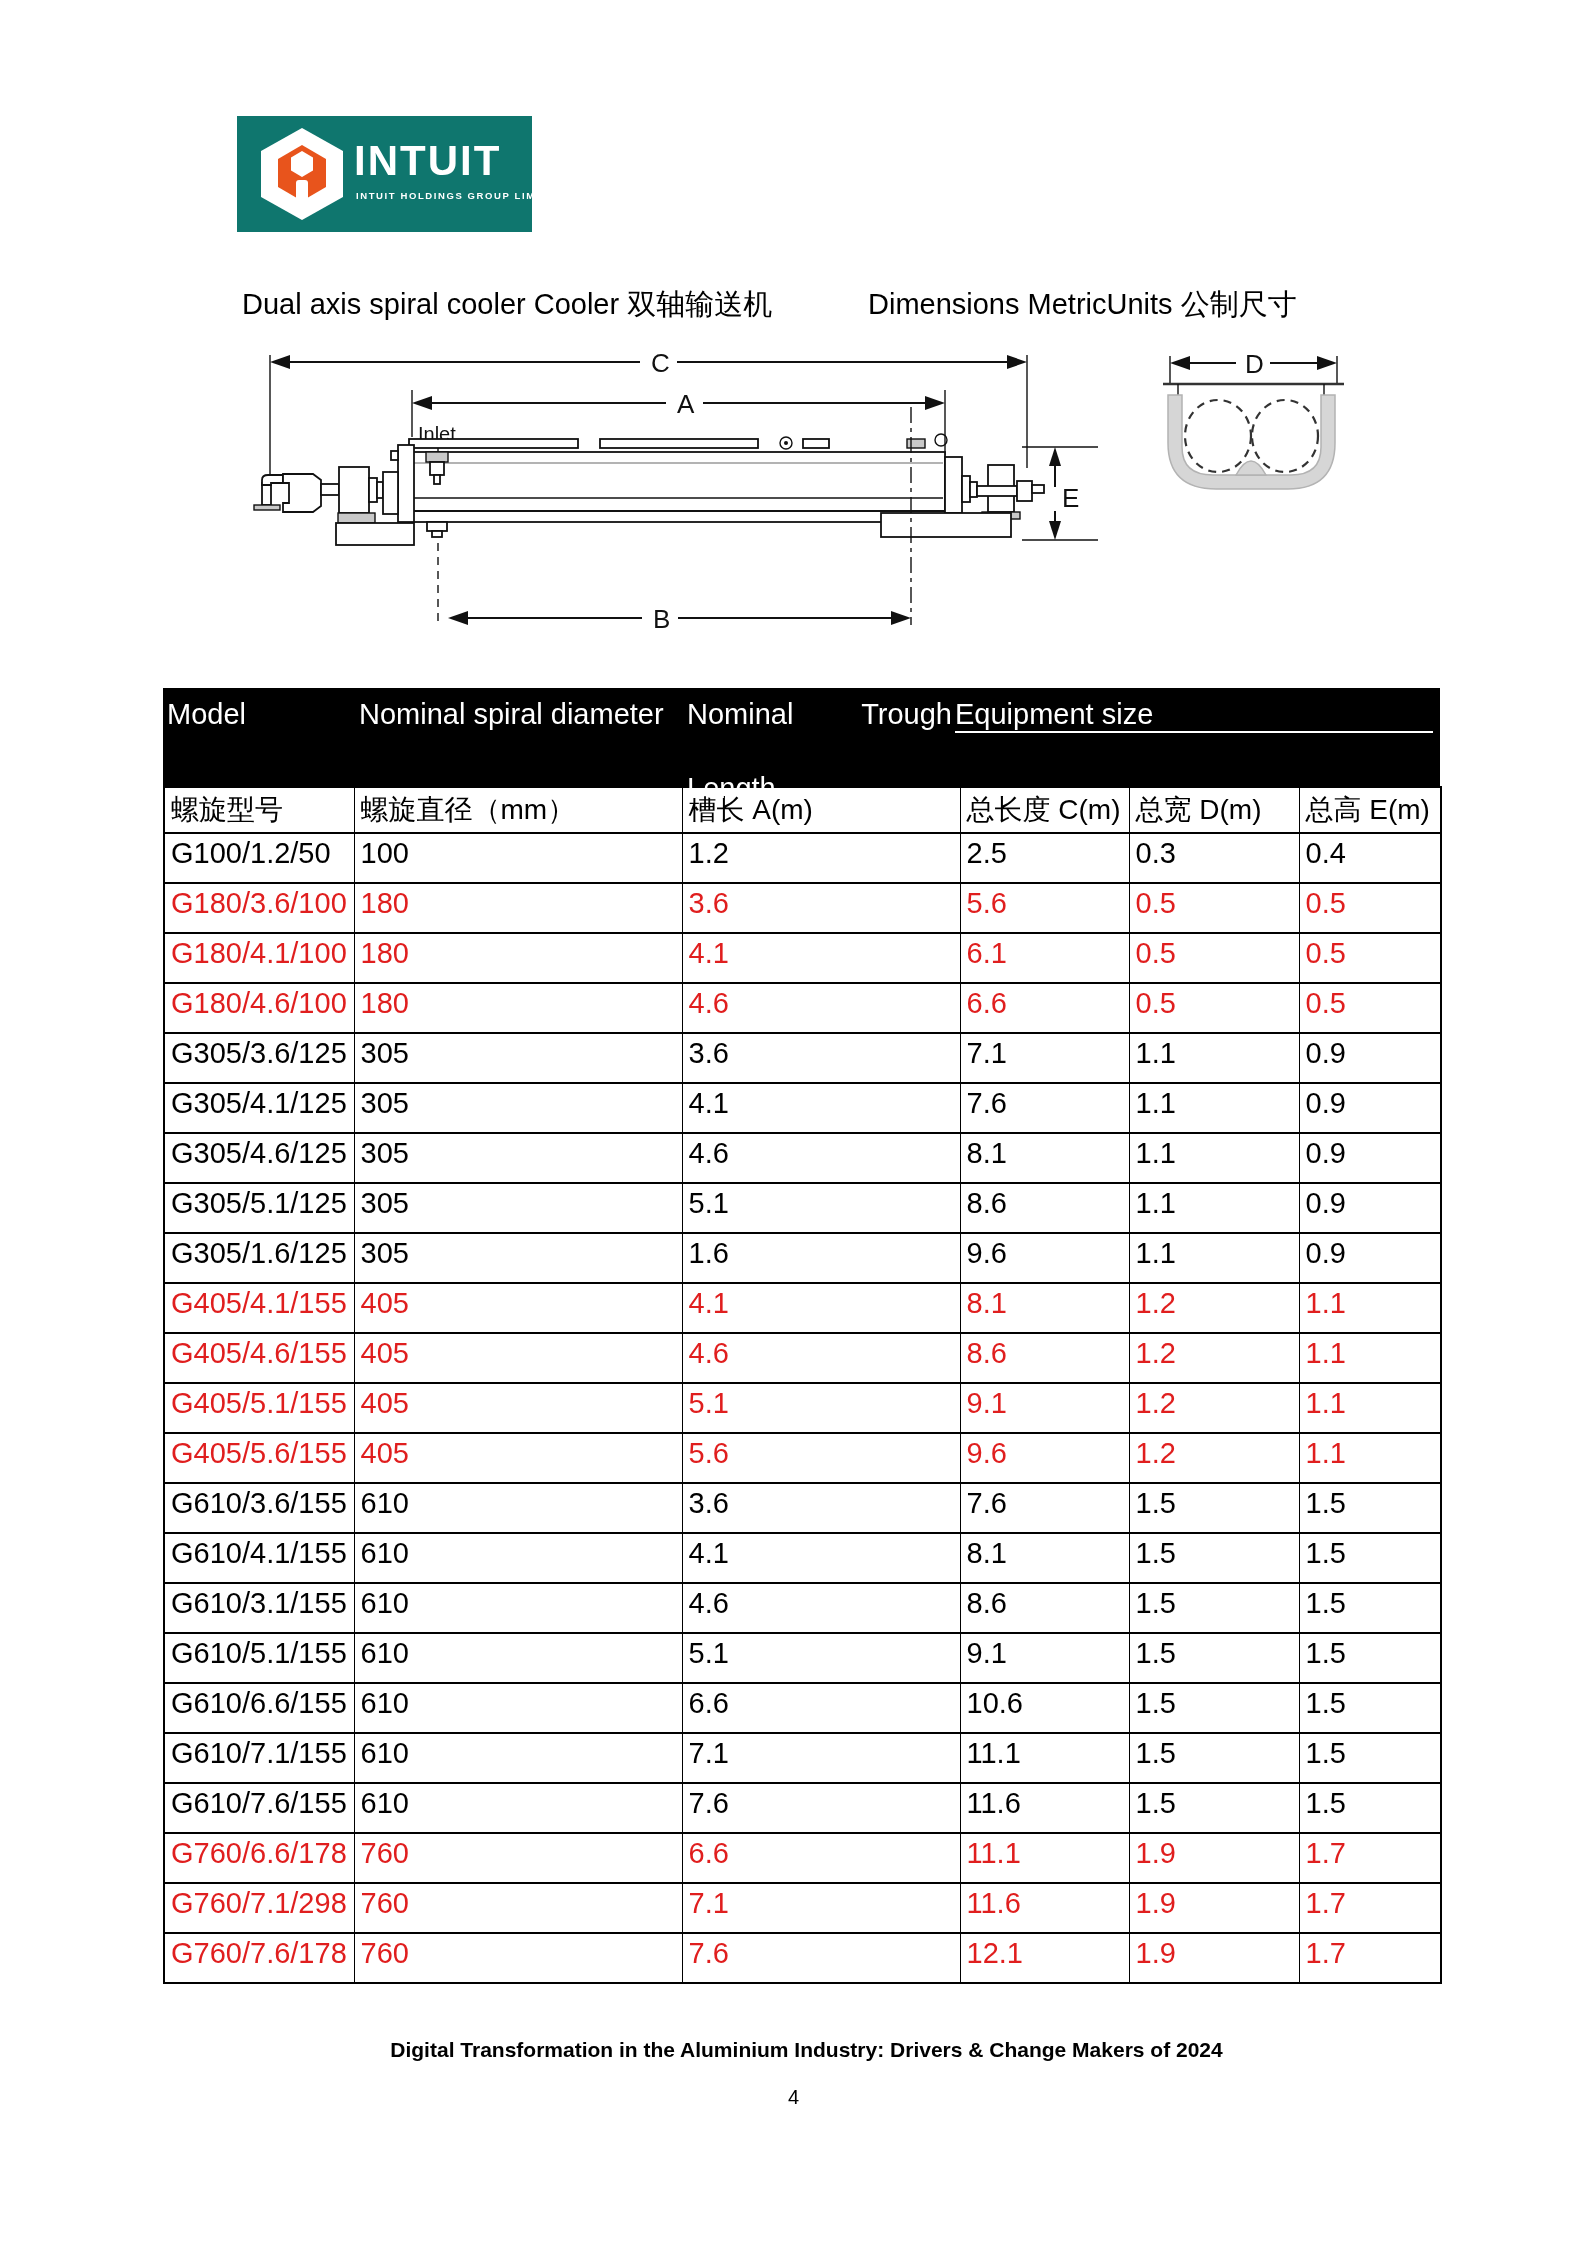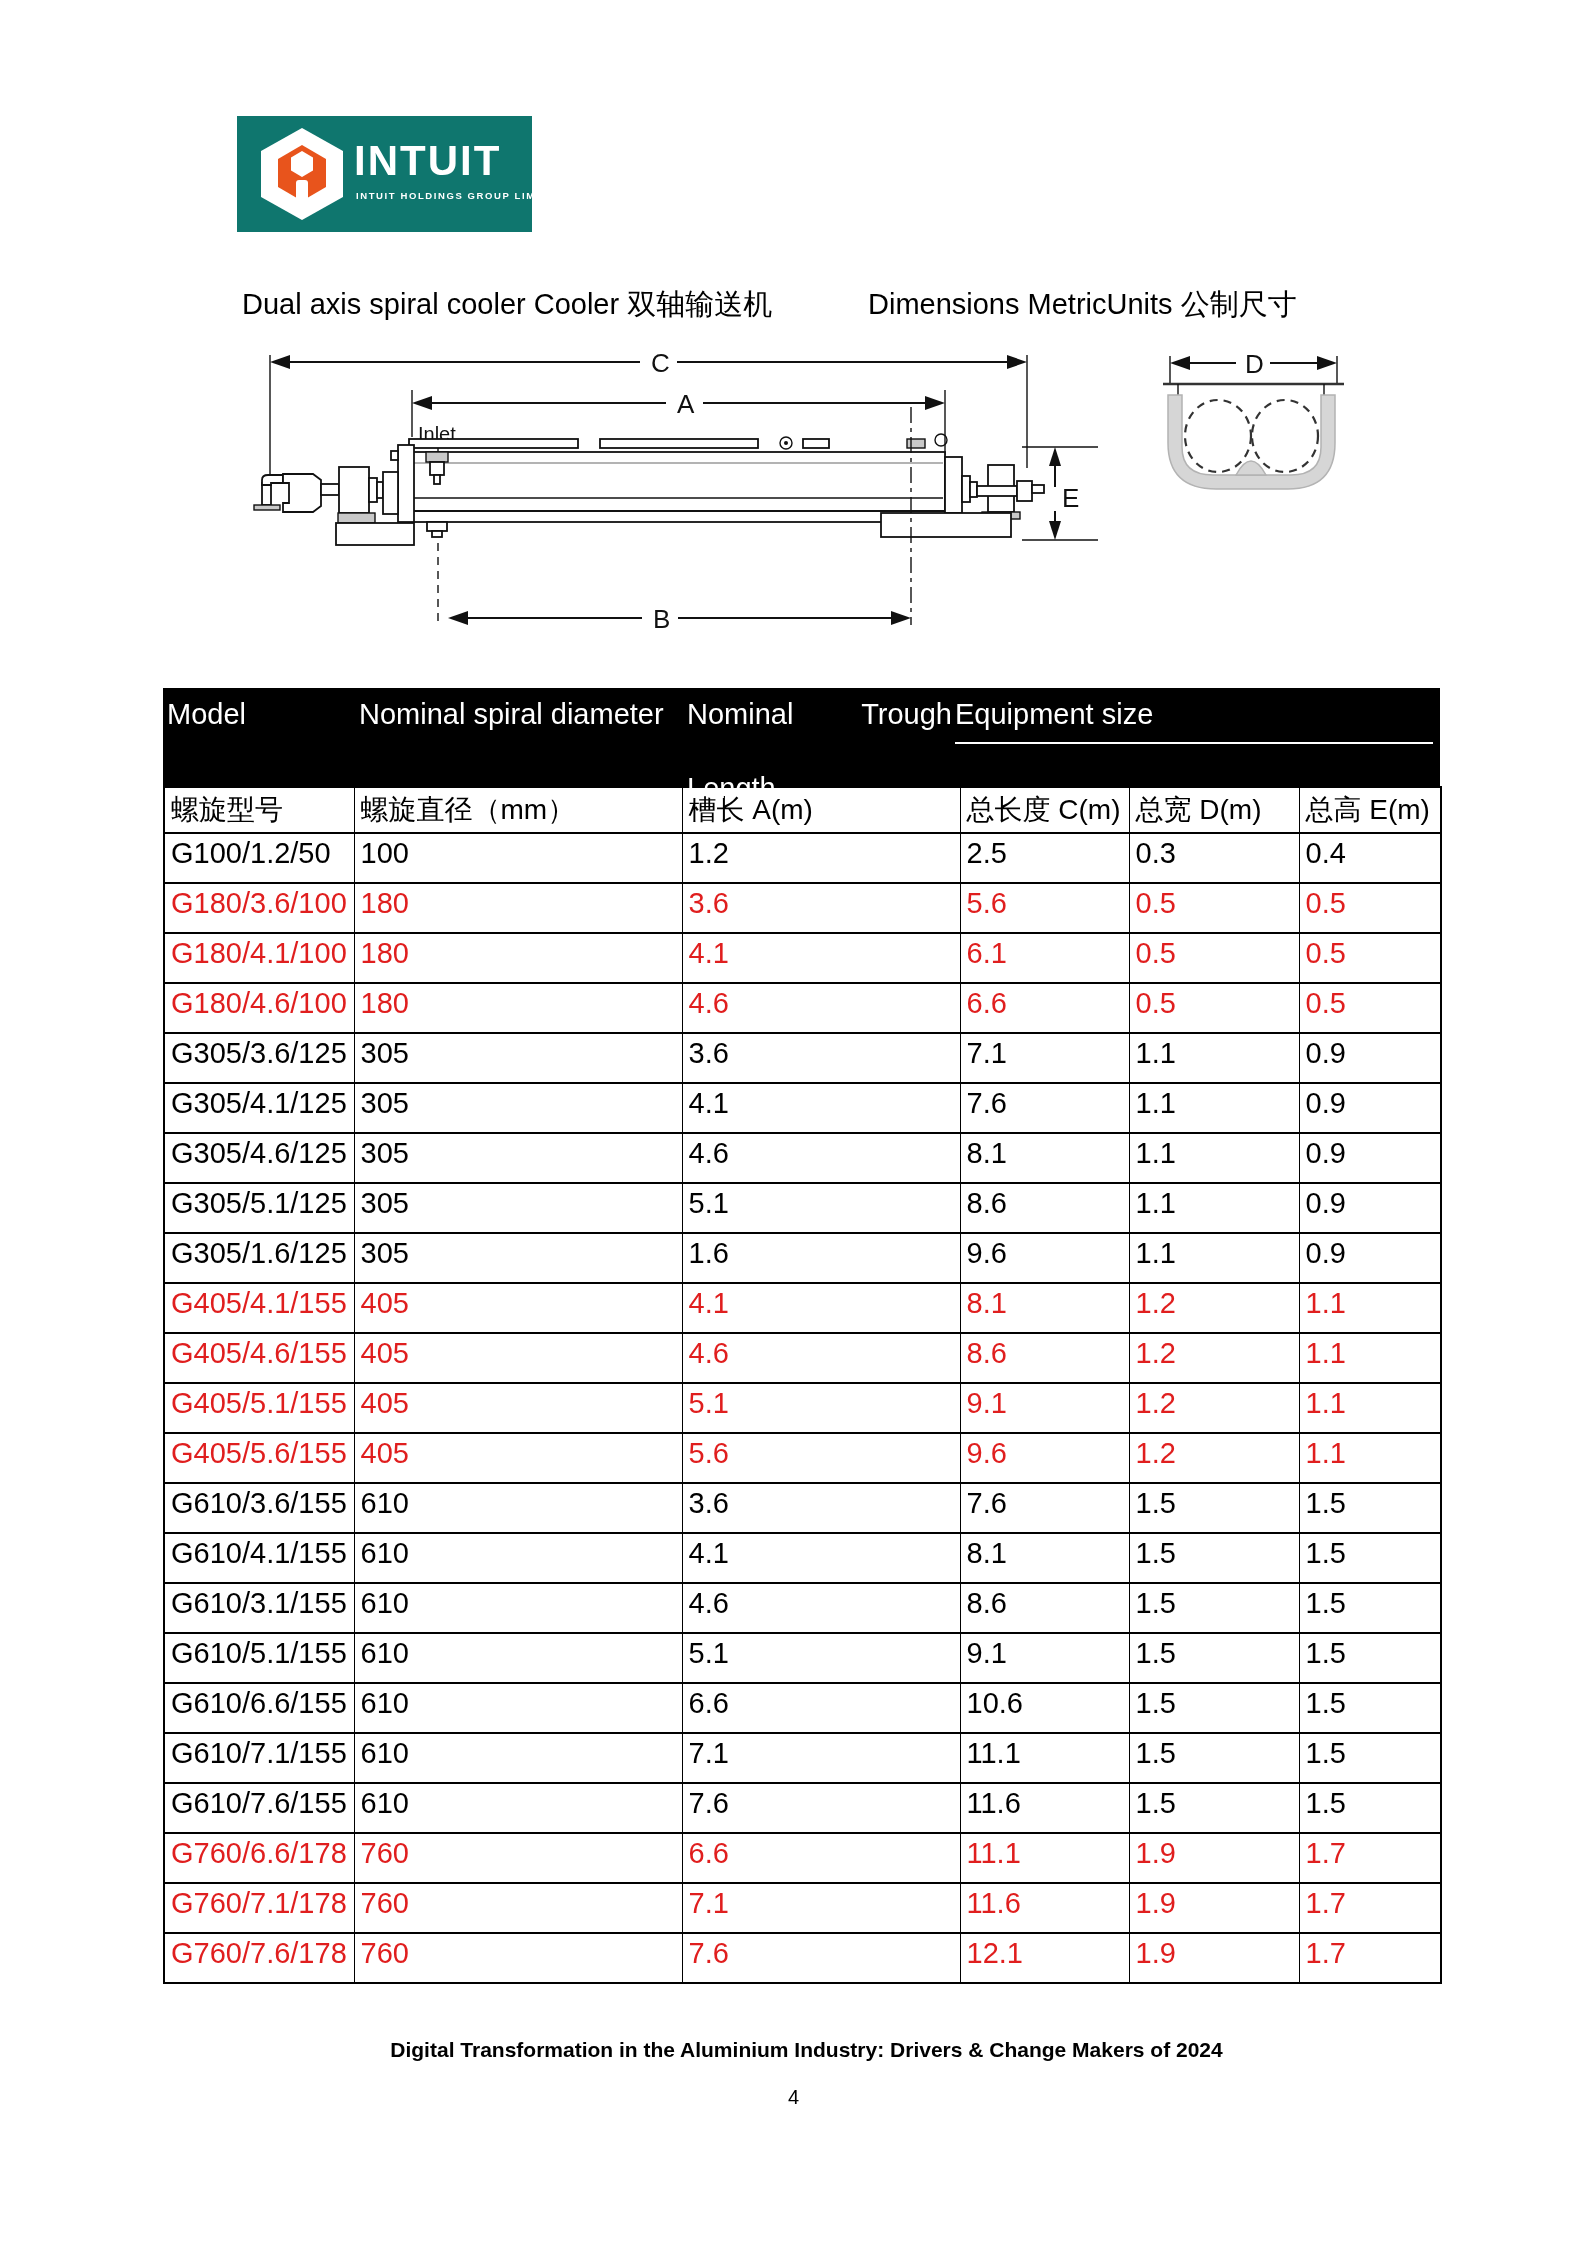--- a/index.html
+++ b/index.html
@@ -32,21 +32,21 @@
   
   .tbl-wrap{position:absolute; left:163px; top:688px; width:1277px;}
   .thead-black{
     position:relative; width:1277px; height:98px; background:#000; color:#fff; font-size:29px;
   }
   .thead-black span{position:absolute; white-space:nowrap;}
   .h-model{left:4px; top:10px;}
   .h-diam{left:196px; top:10px;}
   .h-nominal{left:524px; top:10px;}
   .h-trough{left:649px; top:10px; width:140px; text-align:right;}
-  .h-equip{left:792px; top:10px; width:478px; border-bottom:2px solid #fff; padding-bottom:11px;}
+  .h-equip{left:792px; top:10px; width:478px; border-bottom:2px solid #fff; }
   .h-length{left:524px; top:57px;margin-top:27px;}
   table.spec{
     border-collapse:collapse; table-layout:fixed; width:1277px; font-size:29px;
     border:2.5px solid #000;
   }
   table.spec td{
     border:1.5px solid #000; border-top-width:2px; border-bottom-width:2px;
     padding:2px 0 2px 6px; vertical-align:top; line-height:1.2;
     overflow:hidden; white-space:nowrap;
   }
@@ -381,21 +381,21 @@
     </tr>
           <tr class="datarow red">
       <td>G760/6.6/178</td>
       <td>760</td>
       <td>6.6</td>
       <td>11.1</td>
       <td>1.9</td>
       <td>1.7</td>
     </tr>
           <tr class="datarow red">
-      <td>G760/7.1/178</td>
+      <td>G760/7.1/298</td>
       <td>760</td>
       <td>7.1</td>
       <td>11.6</td>
       <td>1.9</td>
       <td>1.7</td>
     </tr>
           <tr class="datarow red">
       <td>G760/7.6/178</td>
       <td>760</td>
       <td>7.6</td>

